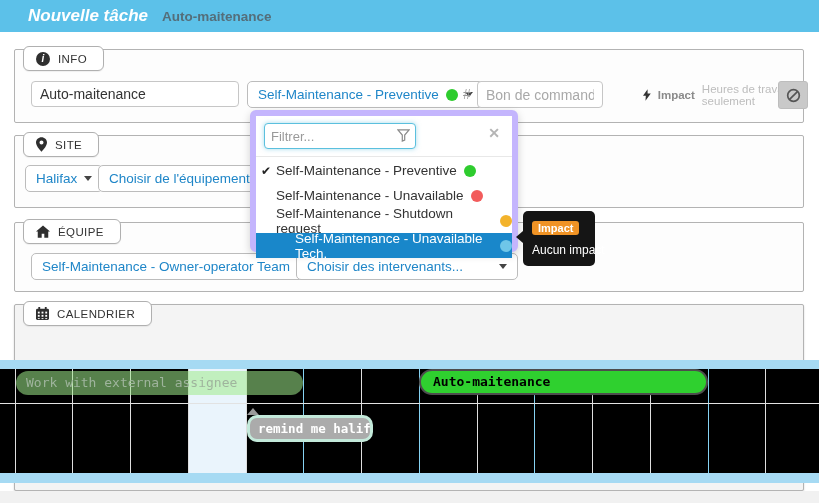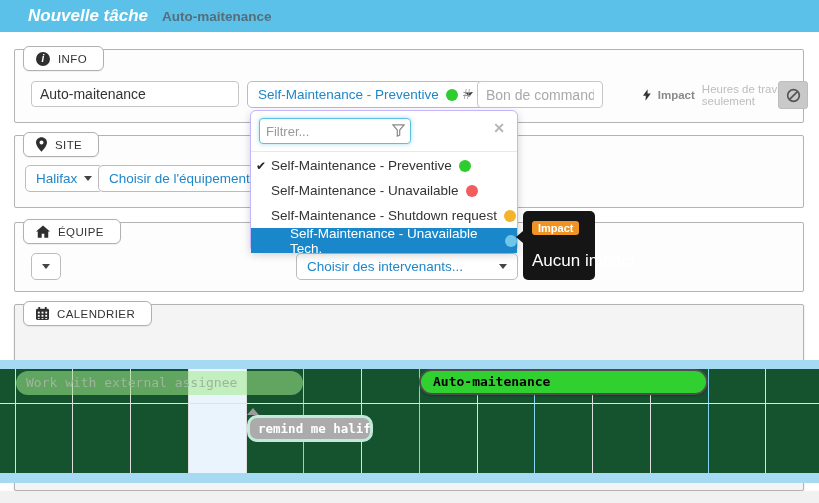--- a/index.html
+++ b/index.html
@@ -38,21 +38,21 @@
   .dot-yellow{background:#f3b32b;}.dot-blue{background:#6fc6e8;}
   
   .hash{position:absolute;left:448px;top:36px;color:#999;font-size:14px;}
   .impact-group{position:absolute;left:628px;top:33px;display:flex;align-items:center;gap:7px;}
   .impact-label{font-size:11.5px;font-weight:bold;color:#8a8a8a;}
   .impact-hint{font-size:11.5px;color:#bdbdbd;}
   .block-btn{position:absolute;left:763px;top:31px;width:28px;height:26px;background:#c9c9c9;
     border:1px solid #bdbdbd;border-radius:3px;display:flex;align-items:center;justify-content:center;cursor:pointer;}
   
   .dropdown{position:absolute;left:250px;top:110px;width:268px;height:142px;background:#fff;
-    border:1px solid #c4b5fd;border-radius:6px;box-shadow:0 3px 9px rgba(0,0,0,.18);z-index:50;box-sizing:border-box;}
+    border:6px solid #c4b5fd;border-radius:6px;box-shadow:0 3px 9px rgba(0,0,0,.18);z-index:50;box-sizing:border-box;}
   .filter-wrap{position:absolute;left:8px;top:7px;width:152px;height:26px;}
   .filter-input{width:100%;height:100%;border:1px solid #5bc0de;border-radius:4px;
     box-shadow:0 0 5px rgba(91,192,222,.55);padding:0 22px 0 6px;font-size:13px;color:#333;
     box-sizing:border-box;font-family:"Liberation Sans",sans-serif;}
   .filter-input::placeholder{color:#9a9a9a;}
   .funnel{position:absolute;right:6px;top:6px;}
   .dd-close{position:absolute;right:12px;top:10px;color:#b5b5b5;font-size:14px;font-weight:bold;
     cursor:pointer;line-height:1;}
   .dd-sep{position:absolute;left:0;top:40px;width:100%;height:1px;background:#e8e8e8;}
   .dd-list{position:absolute;left:0;top:42px;width:100%;}
@@ -60,27 +60,27 @@
     padding-left:20px;font-size:13.5px;color:#333;cursor:pointer;box-sizing:border-box;}
   .dd-row .chk{position:absolute;left:5px;font-size:12px;color:#222;}
   .dd-row.hl{background:#1987ca;color:#fff;padding-left:39px;}
   
   .tooltip{position:absolute;left:523px;top:211px;width:72px;background:#151515;border-radius:5px;
     padding:7px 9px 9px 9px;z-index:60;box-sizing:border-box;}
   .tooltip .arrow{position:absolute;left:-7px;top:20px;width:0;height:0;
     border-top:6px solid transparent;border-bottom:6px solid transparent;border-right:7px solid #151515;}
   .tt-badge{display:inline-block;background:#f09325;color:#fff;font-size:11px;font-weight:bold;
     border-radius:3px;padding:1px 6px;}
-  .tt-text{color:#fff;font-size:17px;margin-top:15px;white-space:nowrap;}
+  .tt-text{color:#fff;font-size:12px;margin-top:7px;white-space:nowrap;}
   
   .timeline{position:absolute;left:-15px;top:55px;width:819px;height:123px;z-index:5;}
   .band{position:absolute;left:0;width:819px;background:#a6daf3;}
   .band-top{top:0;height:9px;}
   .band-bottom{top:113px;height:10px;}
-  .grid{position:absolute;left:0;top:9px;width:819px;height:104px;background:#14532d;overflow:hidden;}
+  .grid{position:absolute;left:0;top:9px;width:819px;height:104px;background:#000000;overflow:hidden;}
   .hl-col{position:absolute;left:188px;top:0;width:58px;height:100%;background:#eaf4fc;}
   .vline{position:absolute;top:0;width:1px;height:100%;background:#dedede;}
   .vline.cyan{background:#86d2f2;}
   .hline{position:absolute;left:0;top:34px;width:100%;height:1px;background:#e2e2e2;}
   .event{position:absolute;font-family:"DejaVu Sans Mono",monospace;box-sizing:border-box;
     white-space:nowrap;overflow:hidden;cursor:pointer;}
   .ev-ghost{left:16px;top:2px;width:287px;height:24px;background:rgba(158,235,138,.55);
     border-radius:12px;color:#9fb49d;font-size:13px;line-height:24px;padding-left:10px;}
   .ev-active{left:419px;top:0;width:289px;height:26px;background:#2fd02f;border:2px solid #4d4d4d;
     border-radius:13px;color:#000;font-weight:bold;font-size:13px;line-height:22px;padding-left:12px;
@@ -150,20 +150,21 @@
 </div>
 
 <div class="panel panel-team">
   <div class="tab">
     <svg width="14" height="13" viewBox="0 0 16 14">
       <path d="M8 0 L0 7 h2 v7 h4.5 V9.5 h3 V14 H14 V7 h2 Z" fill="#2f2f2f"></path>
     </svg>
     <span class="tab-label">ÉQUIPE</span>
   </div>
   <div class="btn" style="left:16px;top:30px;">
+    <span>Self-Maintenance - Owner-operator Team</span>
     <span class="caret"></span>
   </div>
   <div class="btn" style="left:281px;top:30px;gap:36px;">
     <span>Choisir des intervenants...</span>
     <span class="caret"></span>
   </div>
 </div>
 
 <div class="panel panel-cal">
   <div class="tab">

